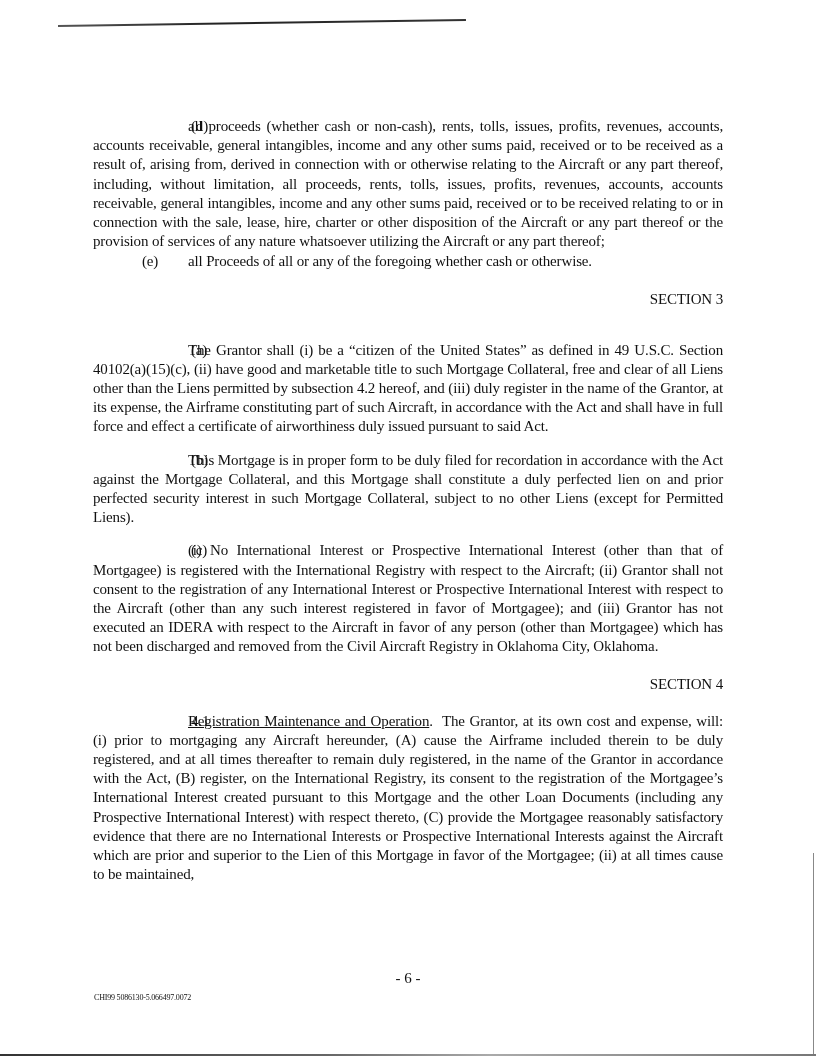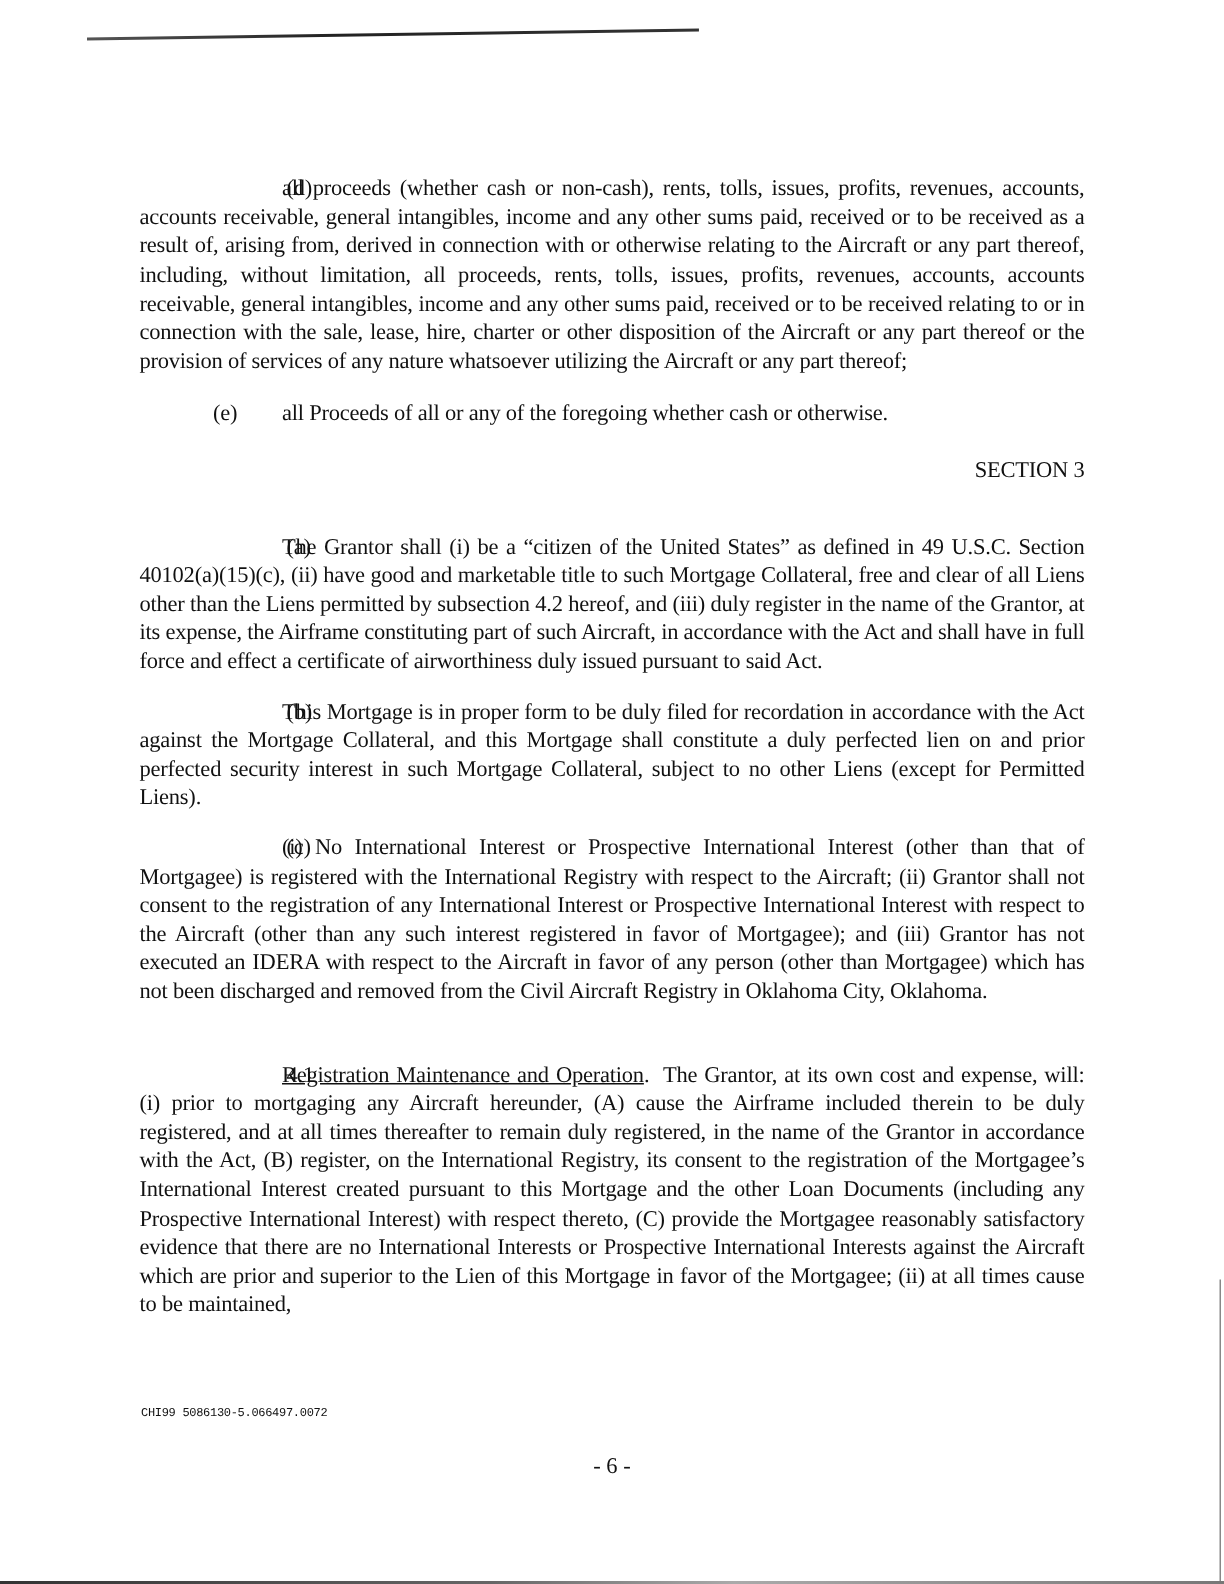--- a/index.html
+++ b/index.html
@@ -56,43 +56,43 @@
     }
     .indent {
       text-indent: 49px;
     }
     .label {
       display: inline-block;
       width: 46px;
     }
     .item-e {
       padding-left: 49px;
-      margin-top: 16px;
+      margin-top: 1px;
     }
     .section-head {
       text-align: right;
       margin: 0;
       line-height: 19px;
     }
     .gap-s { height: 14px; }
     .gap-m { height: 18px; }
     .u { text-decoration: underline; }
     .page-number {
       position: absolute;
       left: 0;
       width: 816px;
       top: 970px;
       text-align: center;
       font-size: 15px;
     }
     .footer-id {
       position: absolute;
       left: 94px;
-      top: 938px;
-      font-family: Liberation Mono, monospace;
+      top: 993px;
+      font-family: Liberation Serif, serif;
       font-size: 8px;
       letter-spacing: -0.2px;
     }
   </style>
 </head>
 <body>
 
 <div class="scan-top-line"></div>
 <div class="scan-right-border"></div>
 <div class="scan-bottom-border"></div>
@@ -117,20 +117,21 @@
   <div class="gap-s"></div>
 
   <p class="para indent"><span class="label">(b)</span><span>This Mortgage is in proper form to be duly filed for recordation in accordance with the Act against the Mortgage Collateral, and this Mortgage shall constitute a duly perfected lien on and prior perfected security interest in such Mortgage Collateral, subject to no other Liens (except for Permitted Liens).</span></p>
 
   <div class="gap-s"></div>
 
   <p class="para indent"><span class="label">(c)</span><span>(i) No International Interest or Prospective International Interest (other than that of Mortgagee) is registered with the International Registry with respect to the Aircraft; (ii) Grantor shall not consent to the registration of any International Interest or Prospective International Interest with respect to the Aircraft (other than any such interest registered in favor of Mortgagee); and (iii) Grantor has not executed an IDERA with respect to the Aircraft in favor of any person (other than Mortgagee) which has not been discharged and removed from the Civil Aircraft Registry in Oklahoma City, Oklahoma.</span></p>
 
   <div class="gap-m"></div>
 
+  <p class="section-head">SECTION 4</p>
 
   <div class="gap-m"></div>
 
   <p class="para indent"><span class="label">4.1</span><span class="u">Registration Maintenance and Operation</span><span>.</span>&nbsp; <span>The Grantor, at its own cost and expense, will: (i) prior to mortgaging any Aircraft hereunder, (A) cause the Airframe included therein to be duly registered, and at all times thereafter to remain duly registered, in the name of the Grantor in accordance with the Act, (B) register, on the International Registry, its consent to the registration of the Mortgagee’s International Interest created pursuant to this Mortgage and the other Loan Documents (including any Prospective International Interest) with respect thereto, (C) provide the Mortgagee reasonably satisfactory evidence that there are no International Interests or Prospective International Interests against the Aircraft which are prior and superior to the Lien of this Mortgage in favor of the Mortgagee; (ii) at all times cause to be maintained,</span></p>
 
 </div>
 
 <div class="page-number">- 6 -</div>
 <div class="footer-id">CHI99 5086130-5.066497.0072</div>
 

